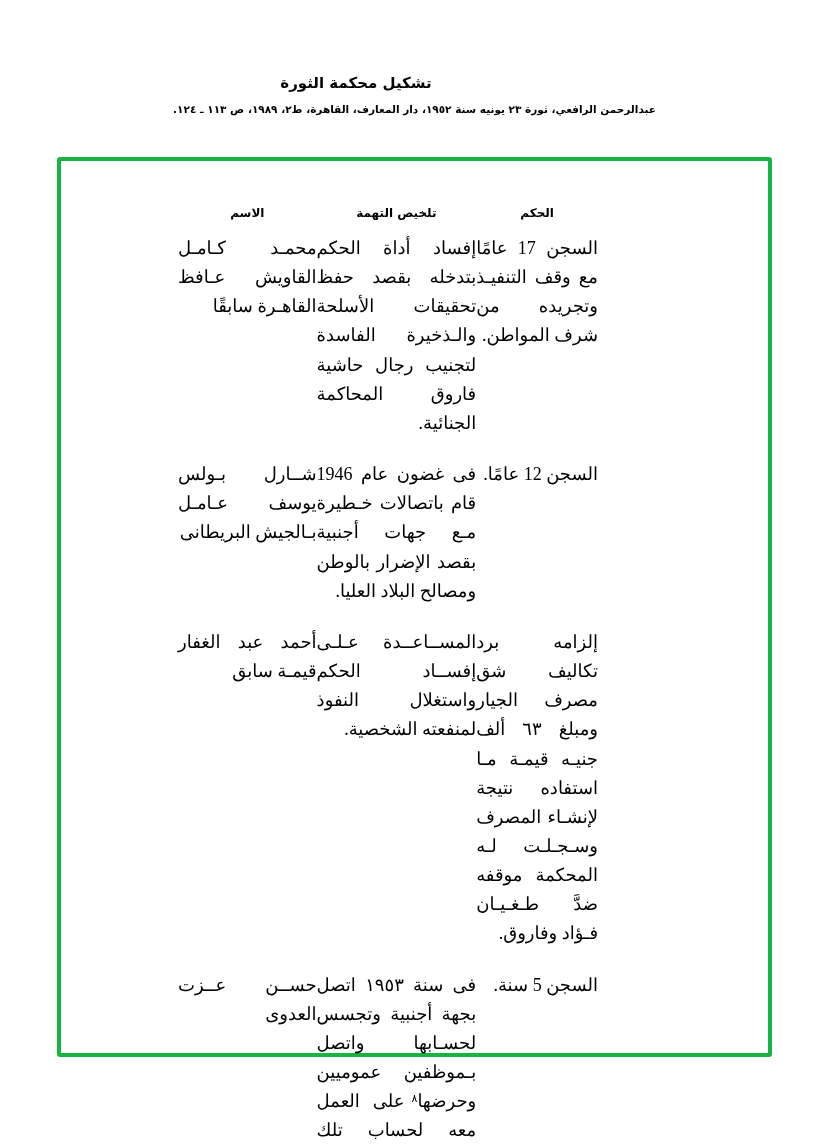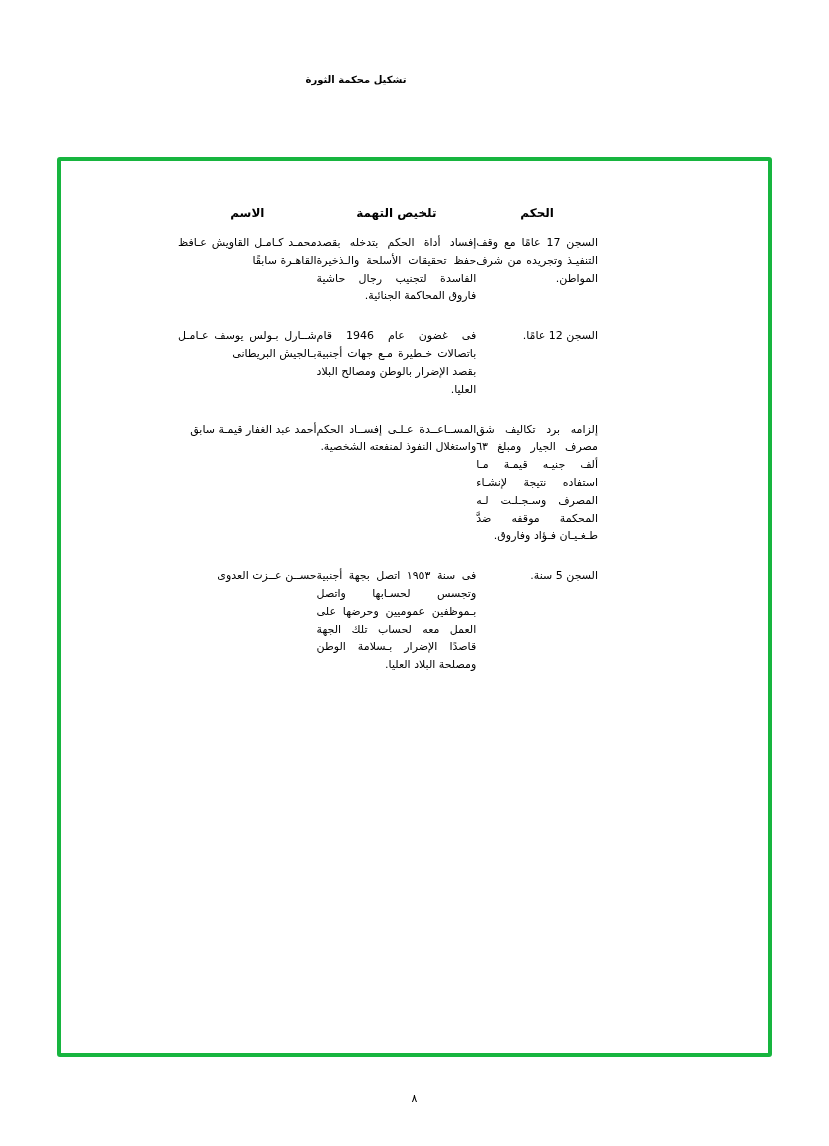--- a/index.html
+++ b/index.html
@@ -21,21 +21,21 @@
     inset: 0;
     background: #ffffff;
   }
 
   .doc-title {
     position: absolute;
     top: 74px;
     left: 0;
     width: 712px;
     text-align: center;
-    font-size: 10px;
+    font-size: 15px;
     font-weight: bold;
     letter-spacing: 0px;
     direction: rtl;
   }
 
   .doc-source {
     position: absolute;
     top: 103px;
     left: 0;
     width: 829px;
@@ -71,26 +71,27 @@
     table-layout: fixed;
   }
   table.verdicts th {
     font-size: 12px;
     font-weight: bold;
     padding: 0 0 14px 0;
     text-align: center;
     vertical-align: top;
   }
   table.verdicts td {
-    font-size: 11px;
+    font-size: 18px;
     line-height: 1.62;
     vertical-align: top;
     padding: 0 0 22px 0;
     text-align: justify;
     text-align-last: right;
+    font-family: Liberation Serif, serif;
   }
   col.c-name   { width: 33%; }
   col.c-charge { width: 38%; }
   col.c-verdict{ width: 29%; }
 
   td.name    { padding-left: 10px; }
   td.charge  { padding-left: 10px; padding-right: 10px; }
   td.verdict { padding-right: 10px; }
 
   .page-number {
@@ -102,20 +103,21 @@
     font-size: 11px;
     direction: rtl;
   }
 </style>
 </head>
 <body>
 
 <div class="page">
 
   <div class="doc-title">تشكيل محكمة الثورة</div>
+  <div class="doc-source">عبدالرحمن الرافعي، ثورة ٢٣ يونيه سنة ١٩٥٢، دار المعارف، القاهرة، ط٢، ١٩٨٩، ص ١١٣ ـ ١٢٤.</div>
 
   <div class="frame">
     <div class="table-wrap">
       <table class="verdicts">
         <colgroup>
           <col class="c-verdict">
           <col class="c-charge">
           <col class="c-name">
         </colgroup>
         <thead>

